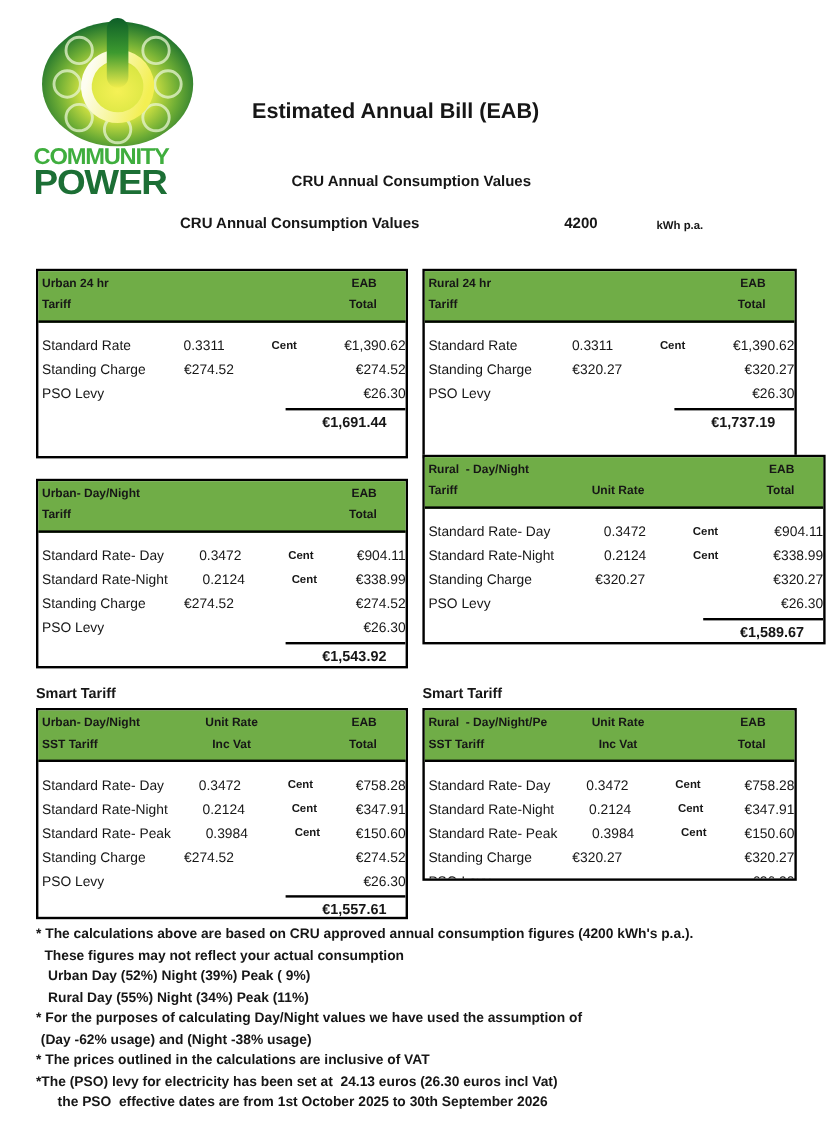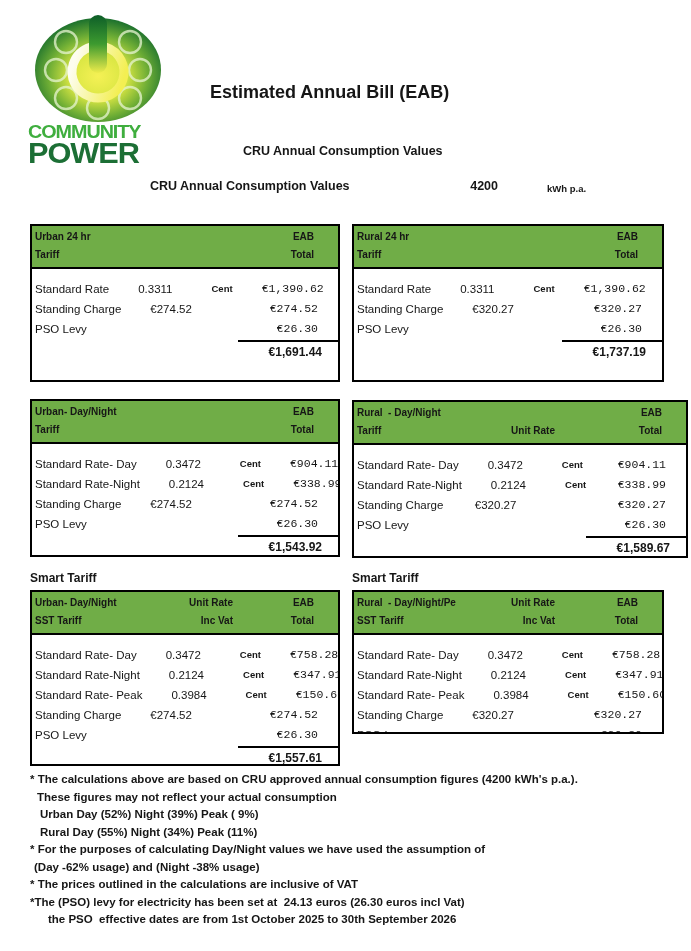--- a/index.html
+++ b/index.html
@@ -34,38 +34,38 @@
   .consumption .c-val{position:absolute;left:452px;width:46px;text-align:right;}
   .consumption .c-unit{position:absolute;left:537px;white-space:pre;}
   
   .tbl{
     position:absolute;background:#fff;border:2px solid #000;
     display:flex;flex-direction:column;box-sizing:border-box;
   }
   .t1l{left:30px;top:224px;width:310px;height:158px;}
   .t1r{left:352px;top:224px;width:312px;height:158px;}
   .t2l{left:30px;top:399px;width:310px;height:158px;}
-  .t2r{left:352px;top:400px;width:336px;height:158px;}
+  .t2r{left:352px;top:379px;width:336px;height:158px;}
   .t3l{left:30px;top:590px;width:310px;height:176px;}
   .t3r{left:352px;top:590px;width:312px;height:144px;}
   .tbl-head{
     background:var(--green,#70ad47);
     border-bottom:2px solid #000;
     padding:2px 0 3px 0;
   }
   .h-row{display:flex;font-weight:bold;font-size:10px;line-height:18px;padding:0 0 0 3px;}
   .h-title{min-width:118px;white-space:pre;}
-  .h-mid{width:80px;text-align:right;white-space:pre;}
+  .h-mid{width:80px;text-align:center;white-space:pre;}
   .h-right{flex:1;text-align:right;padding-right:24px;white-space:pre;}
   .tbl-body{flex:1;display:flex;flex-direction:column;padding-top:10px;overflow:hidden;}
   .d-row{display:flex;font-size:11.5px;line-height:20px;height:20px;gap:29px;}
   .c-label{width:122px;padding-left:3px;white-space:pre;}
   .c-rate{width:58px;text-align:right;white-space:pre;}
   .c-unit{width:46px;padding-left:10px;font-size:9.5px;font-weight:bold;line-height:20px;white-space:pre;}
-  .c-value{flex:1;text-align:right;padding-right:20px;white-space:pre;font-family:Liberation Mono, monospace;}
+  .c-value{flex:1;text-align:right;white-space:pre;}
   .t-row{display:flex;justify-content:flex-end;margin-top:1px;}
   .t-box{
     width:100px;border-top:2px solid #000;box-sizing:border-box;
     font-weight:bold;font-size:12px;line-height:20px;text-align:right;padding-right:16px;white-space:pre;
   }
   
   .smart-label{position:absolute;top:571px;font-size:12px;font-weight:bold;white-space:pre;}
   .sl-left{left:30px;} .sl-right{left:352px;}
   
   .notes{position:absolute;left:30px;top:771px;width:640px;}

